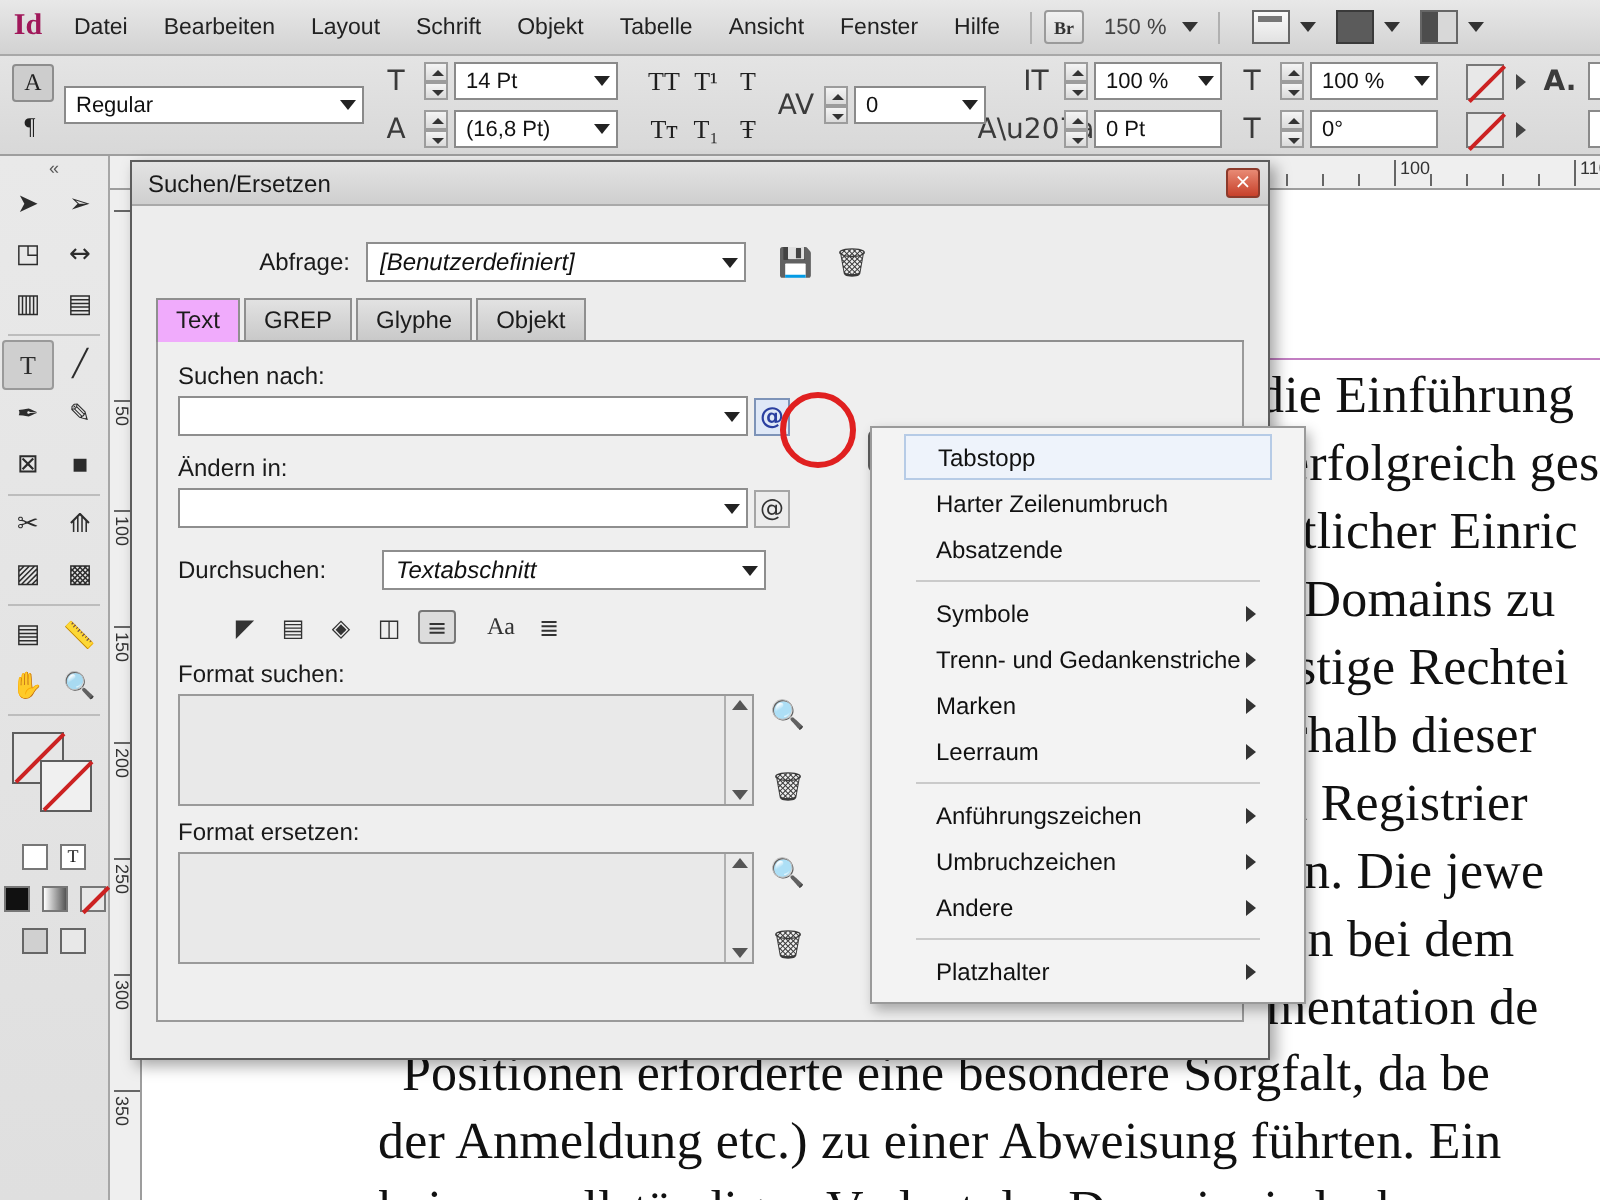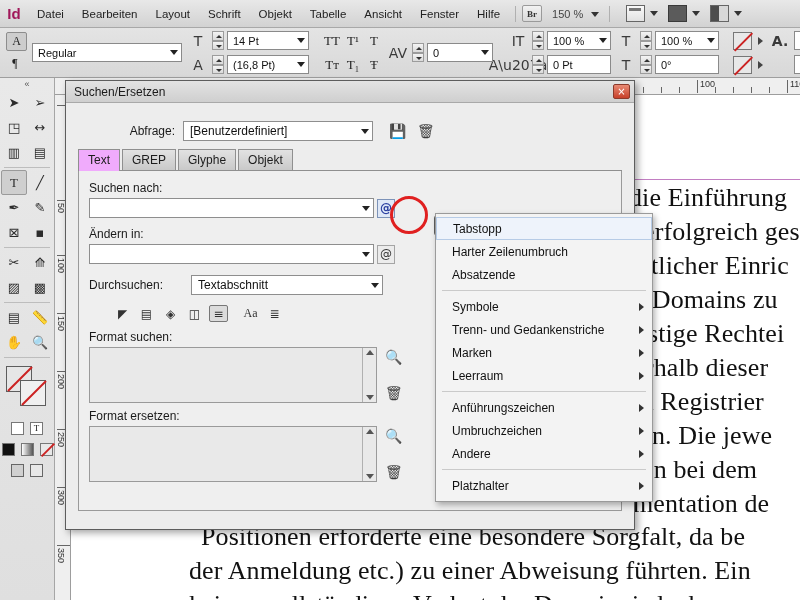--- a/index.html
+++ b/index.html
@@ -16,21 +16,21 @@
 
   
   .menubar {
     position: absolute; left: 0; top: 0; width: 800px; height: 28px;
     background: linear-gradient(to bottom, #e8e8e8 0%, #dcdcdc 55%, #d2d2d2 100%);
     border-bottom: 1px solid #a8a8a8;
     display: flex; align-items: center;
   }
   .idlogo {
     width: 28px; height: 28px; display: flex; align-items: center; justify-content: center;
-    color: #a0185a; font-weight: bold; font-size: 15px; font-family: Liberation Sans, sans-serif;
+    color: #a0185a; font-weight: bold; font-size: 15px; font-family: Liberation Serif, serif;
   }
   .menu-item {
     padding: 0 9px; height: 28px; line-height: 28px; font-size: 11.5px; color: #222;
     cursor: default; white-space: nowrap;
   }
   .mb-sep { width: 1px; height: 16px; background: #b0b0b0; margin: 0 6px; }
   .br-badge {
     width: 20px; height: 17px; border: 1px solid #9a9a9a; border-radius: 2px;
     background: linear-gradient(to bottom,#f2f2f2,#d9d9d9);
     font-size: 9px; display: flex; align-items: center; justify-content: center;
@@ -160,21 +160,21 @@
     color: #fff; font-size: 10px; display: flex; align-items: center; justify-content: center;
     font-family: "DejaVu Sans", sans-serif;
   }
   .dlg-body { position: relative; height: 427px; padding: 10px 12px 0 12px; }
 
   .row { display: flex; align-items: center; }
   .lbl-r { width: 105px; text-align: right; padding-right: 8px; font-size: 12px; }
   .lbl-l { font-size: 12px; }
   .field {
     height: 20px; border: 1px solid #8e8e8e; background: #fff; display: flex; align-items: center;
-    padding: 0 3px 0 6px; font-size: 12px; color: #111;
+    padding: 0 3px 0 6px; font-size: 12px; color: #111; font-style: italic;
   }
   .field .v { flex: 1; white-space: nowrap; overflow: hidden; }
   .iconbtn {
     width: 18px; height: 19px; border: 1px solid #a5a5a5; background: #ececec;
     display: flex; align-items: center; justify-content: center;
     font-family: "DejaVu Sans", sans-serif; font-size: 12px; color: #333;
   }
   .iconbtn.hi { background: #dfe8f7; border-color: #7d93b8; color: #2a3fa0; font-weight: bold; }
   .plainicon { width: 22px; height: 20px; display:flex; align-items:center; justify-content:center;
                font-family:"DejaVu Sans", sans-serif; font-size:14px; color:#3a3a3a; }
@@ -208,21 +208,21 @@
                 padding: 2px 0; }
   .fmtbox .sb span { width:0;height:0;border-left:4px solid transparent;border-right:4px solid transparent;}
   .fmtbox .sb span.up { border-bottom: 5px solid #555; }
   .fmtbox .sb span.dn { border-top: 5px solid #555; }
   .fmtside { display:flex; flex-direction:column; justify-content:space-between; margin-left:6px; height:56px; }
 
   
   .popup {
     position: absolute; left: 435px; top: 213px; width: 218px; height: 289px;
     background: #f3f3f3; border: 1px solid #9a9a9a;
-    box-shadow: 2px 3px 6px rgba(0,0,0,0.3); padding: 3px 0;
+    box-shadow: 2px 3px 6px rgba(0,0,0,0.3); padding: 3px 16px;
     font-size: 12px;
   }
   .pi { height: 23px; display: flex; align-items: center; padding: 0 8px 0 16px; color: #111;
         font-family: "Liberation Sans", sans-serif; }
   .pi .nm { flex: 1; white-space: nowrap; }
   .pi.sel { background: #eef3fb; border: 1px solid #b6cbe6; height: 23px; }
   .pi .arr { width:0;height:0;border-top:4px solid transparent;border-bottom:4px solid transparent;
              border-left:5px solid #333; }
   .pdiv { height: 1px; background: #cacaca; margin: 4px 6px; }
 

